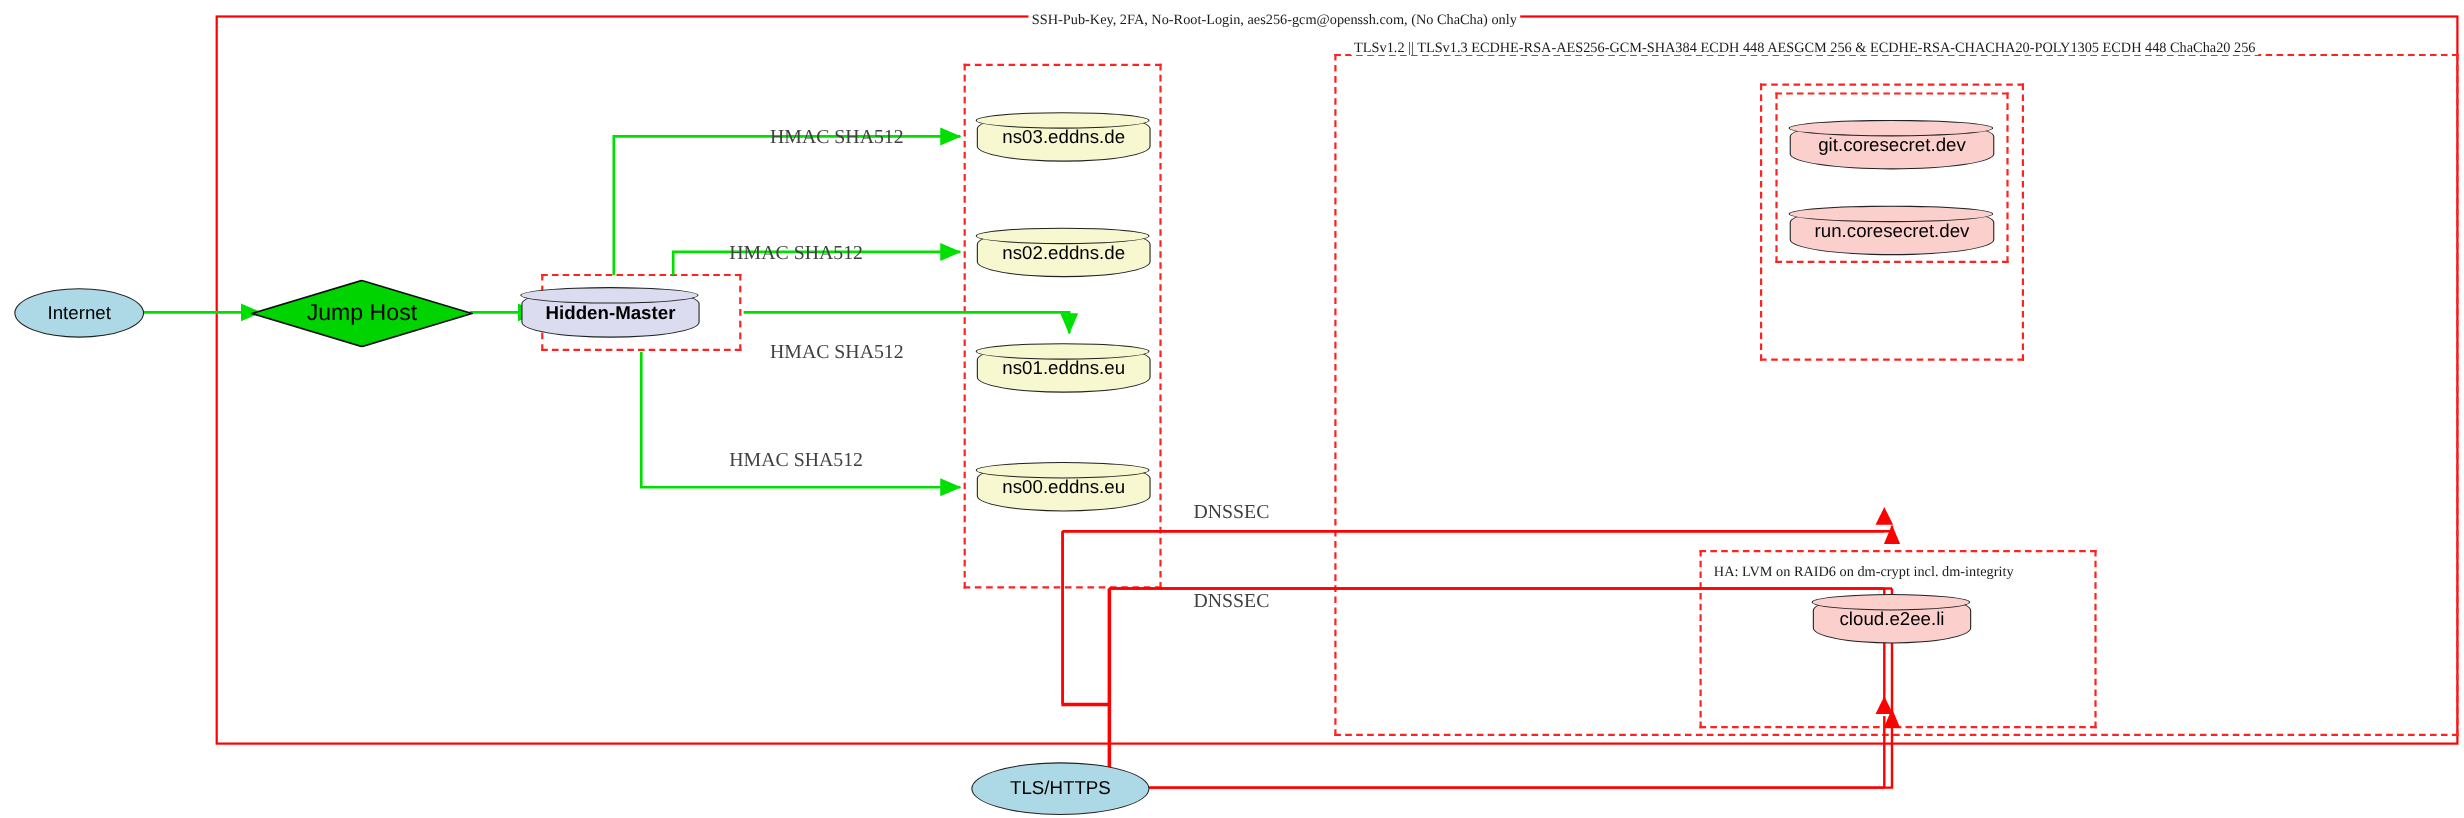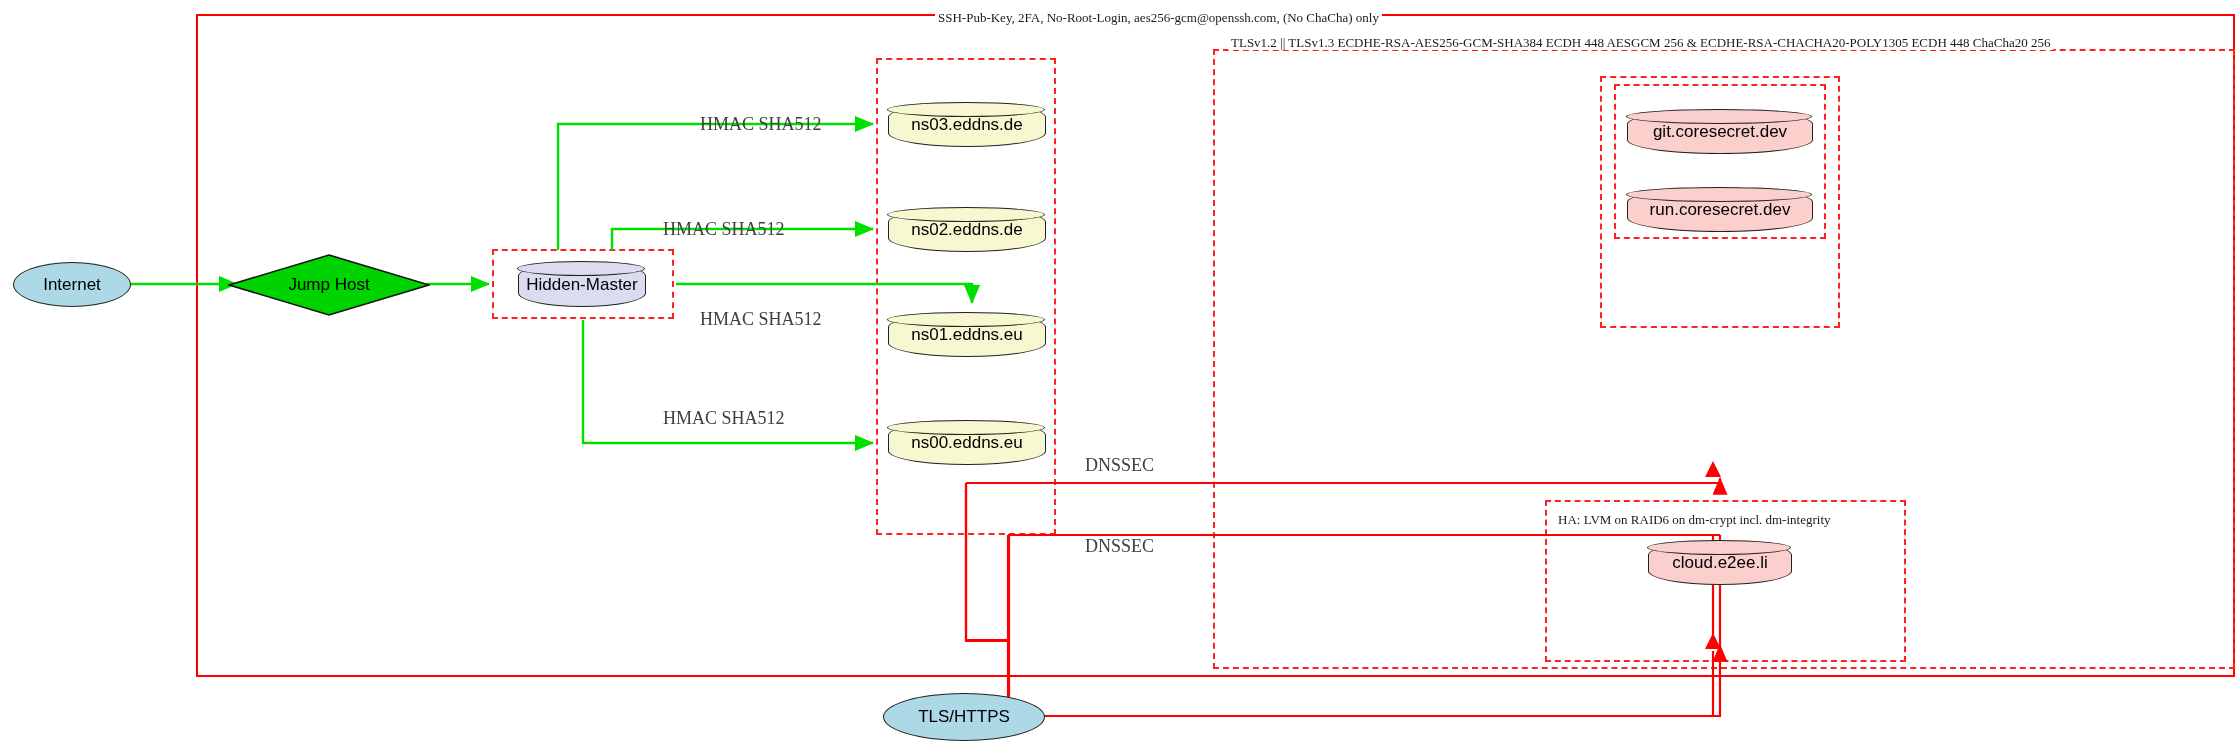--- a/index.html
+++ b/index.html
@@ -84,21 +84,21 @@
     background: #add8e6;
   }
   
   .diamond-wrap { position: absolute; }
   .diamond-wrap svg { display:block; }
   .diamond-text {
     position: absolute;
     left: 0; top: 0; width: 100%; height: 100%;
     display: flex; align-items: center; justify-content: center;
     font-family: "Liberation Sans", sans-serif;
-    font-size: 17px; color: #000; white-space: nowrap;
+    font-size: 21px; color: #000; white-space: nowrap;
   }
   
   .edge-layer {
     position: absolute;
     left: 0; top: 0;
     width: 2240px;
     height: 744px;
     pointer-events: none;
   }
   .edge-label {
@@ -198,21 +198,21 @@
     <span class="node-label">Internet</span>
   </div>
 
   <div class="diamond-wrap" style="left:228px; top:254px; width:202px; height:62px;">
     <svg width="202" height="62" viewBox="0 0 202 62" xmlns="http://www.w3.org/2000/svg">
       <polygon points="101,1 201,31 101,61 1,31" fill="#00d400" stroke="#111111" stroke-width="1.6"></polygon>
     </svg>
     <span class="diamond-text">Jump Host</span>
   </div>
 
-  <div class="node cyl lav" style="left:518px; top:262px; width:128px; height:45px;">
+  <div class="node cyl lav" style="left:474px; top:262px; width:162px; height:45px;font-weight:bold;">
     <span class="node-label">Hidden-Master</span>
   </div>
 
   <div class="node cyl" style="left:888px; top:103px; width:158px; height:44px;">
     <span class="node-label">ns03.eddns.de</span>
   </div>
   <div class="node cyl" style="left:888px; top:208px; width:158px; height:44px;padding-left:22px;">
     <span class="node-label">ns02.eddns.de</span>
   </div>
   <div class="node cyl" style="left:888px; top:313px; width:158px; height:44px;">

